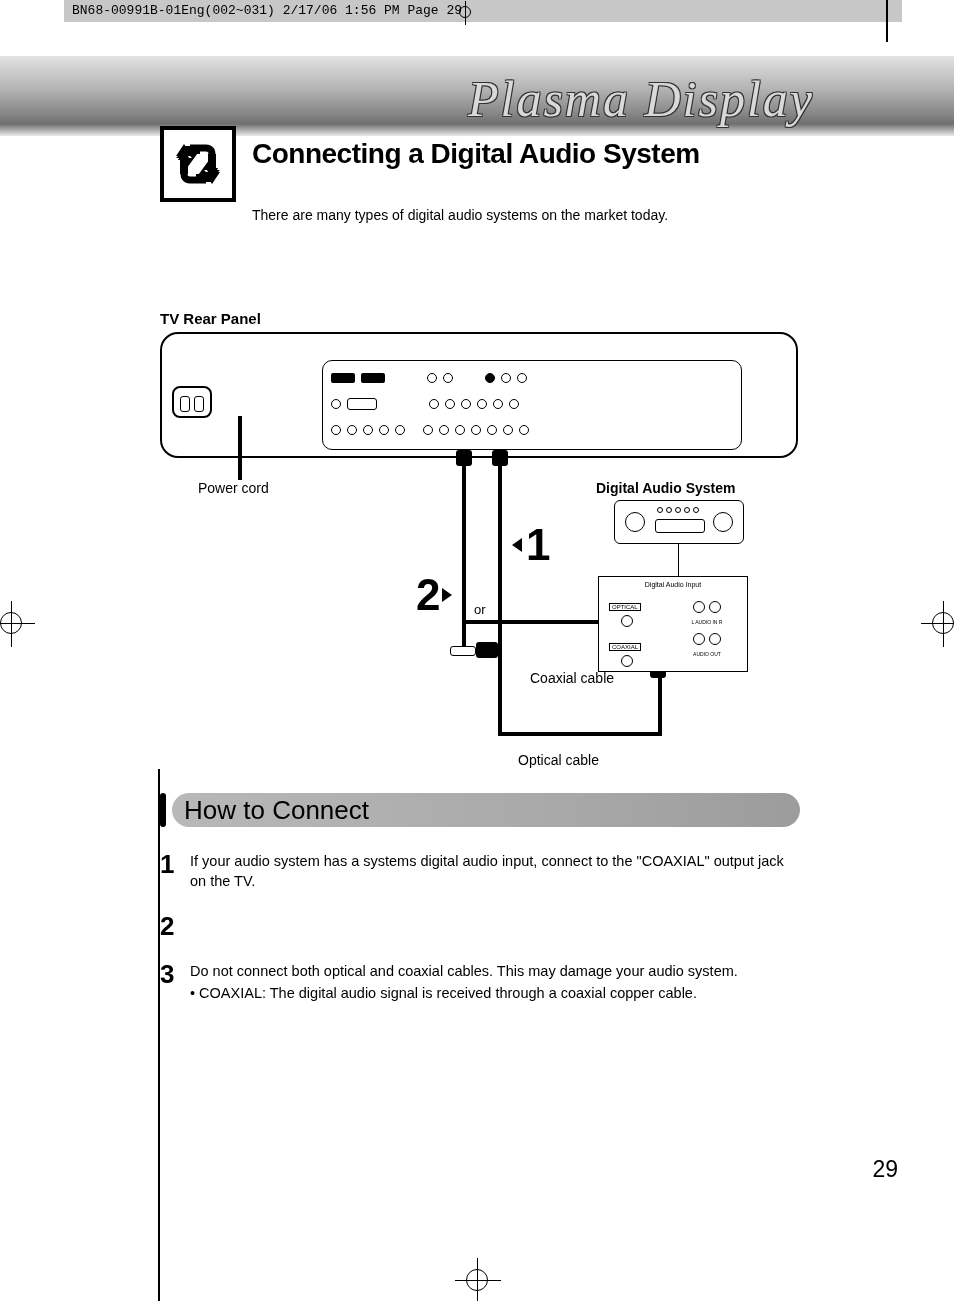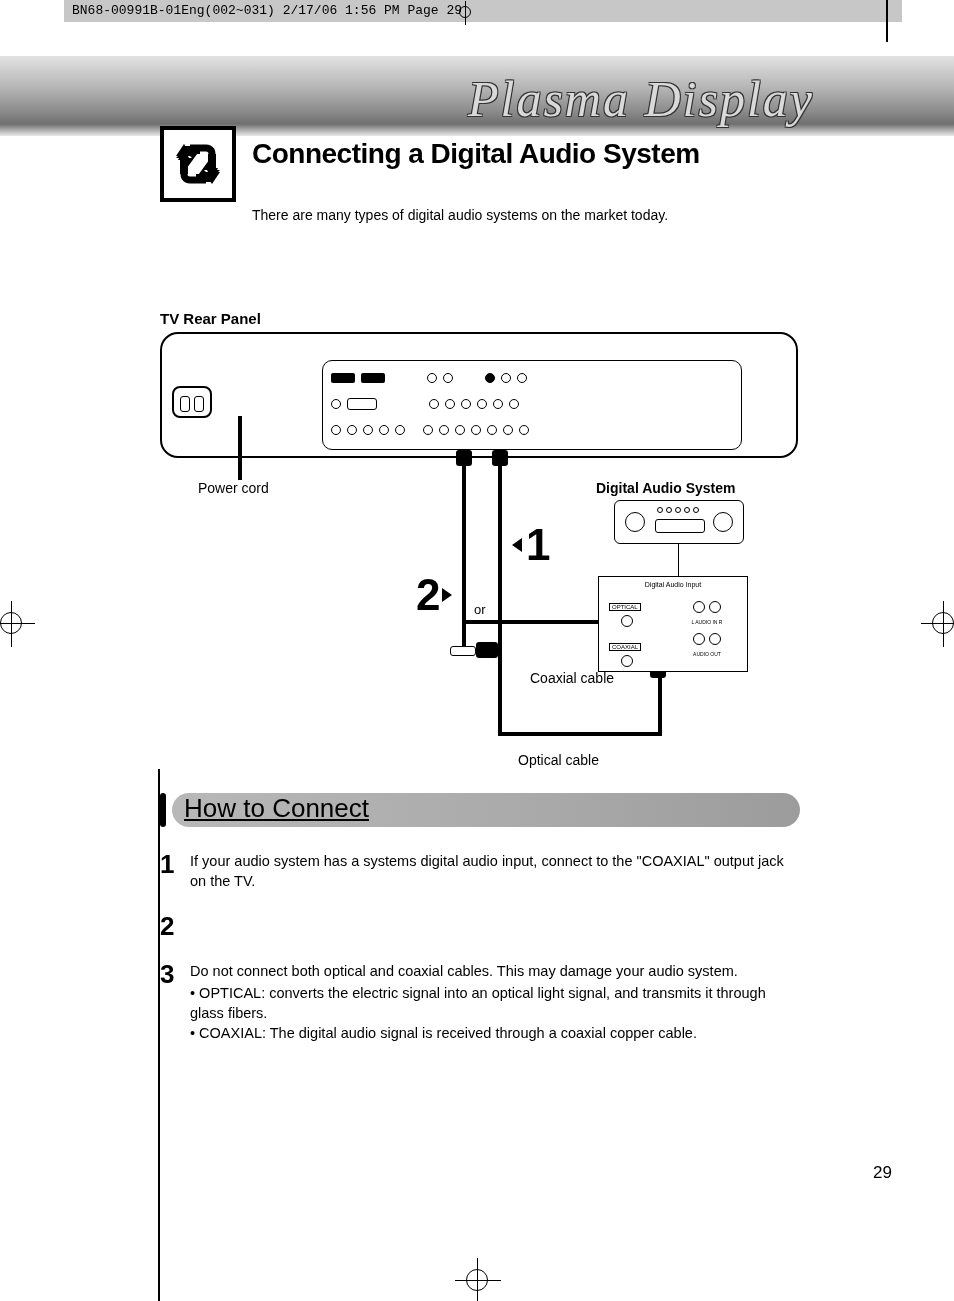--- a/index.html
+++ b/index.html
@@ -191,22 +191,21 @@
 
   .how-to-section {
     position: absolute;
     top: 793px; left: 160px;
     width: 640px;
   }
   .pill-header {
     position: relative;
     height: 34px;
     display: flex;
-    align-items: flex-start;
-    text-decoration: underline;
+    align-items: center;
   }
   .pill-bar {
     position: absolute; left: 0; top: 0;
     width: 6px; height: 34px;
     background: #000;
     border-radius: 3px;
   }
   .pill-bg {
     position: absolute; left: 12px; right: 0; top: 0;
     height: 34px;
@@ -249,22 +248,22 @@
     line-height: 1.38;
     margin-top: 4px;
   }
   .footer-rule {
     position:absolute; left:-2px; top:-24px; bottom:-302px;
     width:2px; background:#000;
   }
 
   .page-num {
     position: absolute;
-    bottom: 118px; right: 62px;
-    font-size: 17px;
+    bottom: 118px; right: 56px;
+    font-size: 23px;
   }
 
   
   .crop { position:absolute; border-color:#000; }
   .crop.left { top: 612px; left: 0; }
   .crop.right{ top: 612px; right: 0; }
   .crop-circle { width:22px;height:22px;border:1px solid #000;border-radius:50%;position:relative;}
   .crop-circle::before{content:"";position:absolute;left:-12px;top:10px;width:46px;height:1px;background:#000;}
   .crop-circle::after {content:"";position:absolute;top:-12px;left:10px;height:46px;width:1px;background:#000;}
   .crop.bottom { bottom: 10px; left: 50%; transform: translateX(-50%);}
@@ -428,21 +427,20 @@
       <div class="step-num">2</div>
       <div>
       </div>
     </div>
 
     <div class="step">
       <div class="step-num">3</div>
       <div>
         <div>Do not connect both optical and coaxial cables. This may damage your audio system.</div>
         <ul>
-          <li>• <span>OPTICAL:  converts the electric signal into an optical light signal, and transmits it through glass fibers.</span></li>
           <li>• <span>COAXIAL: The digital audio signal is received through a coaxial copper cable.</span></li>
         </ul>
       </div>
     </div>
   </div>
 
 </div>
 
 <div class="page-num">29</div>
 

